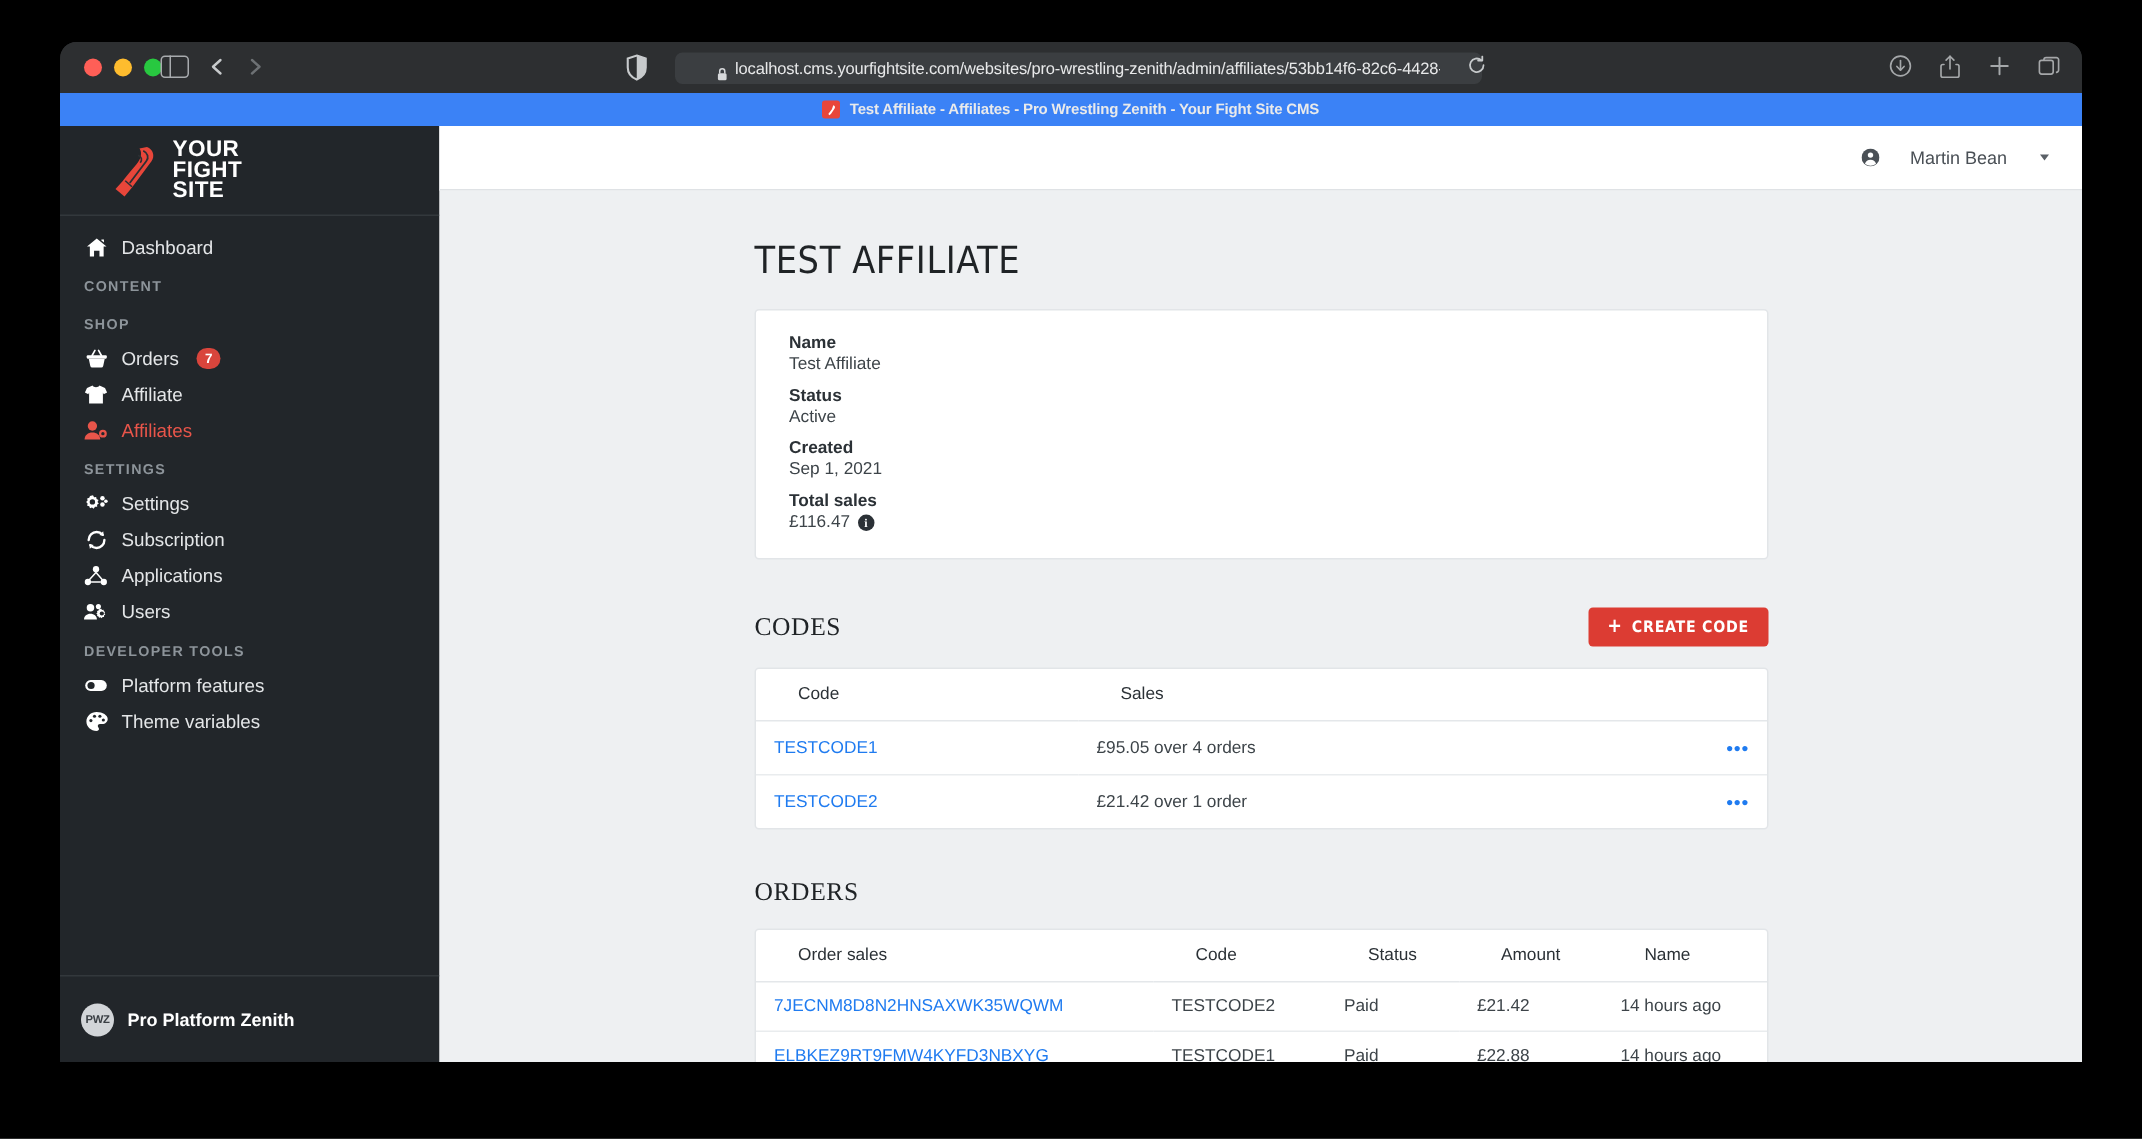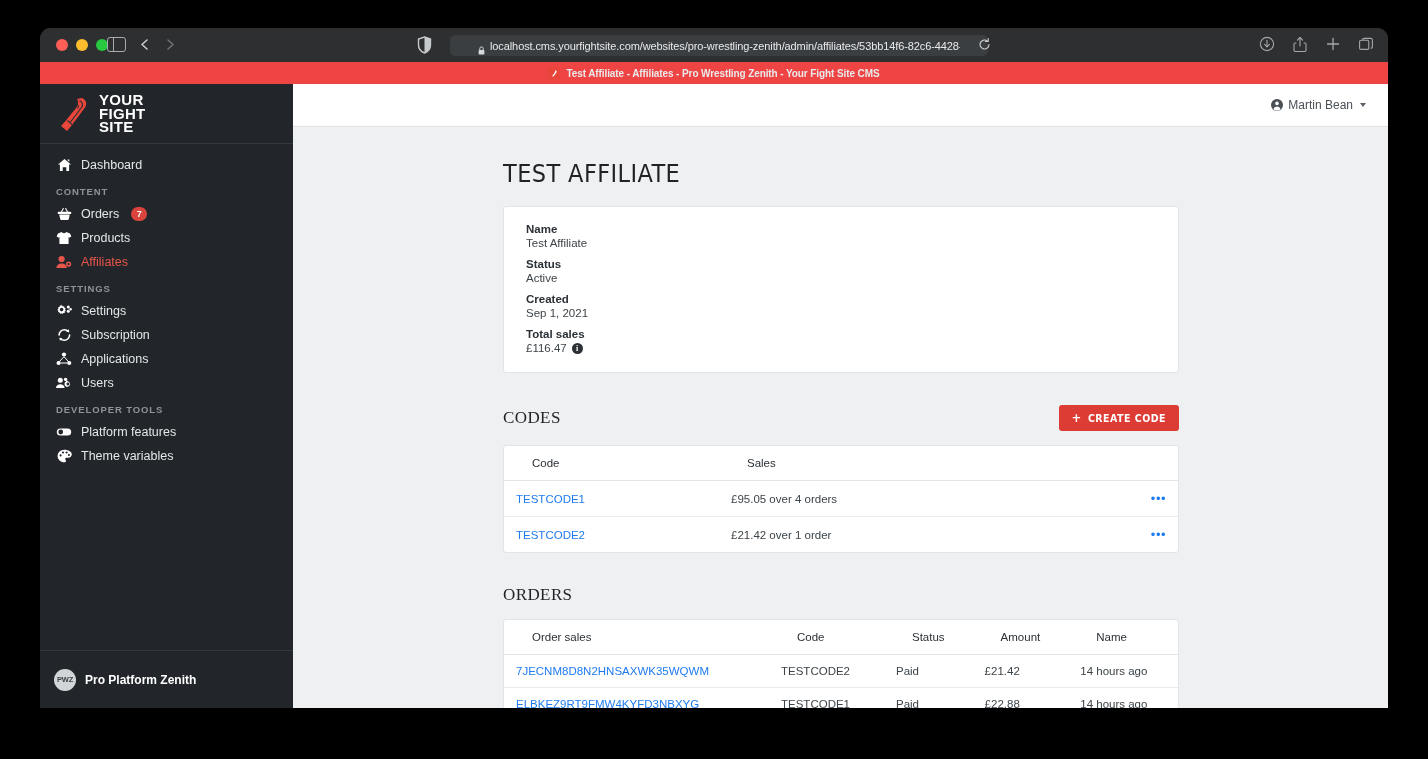--- a/index.html
+++ b/index.html
@@ -47,21 +47,21 @@
   }
   .urlbar .lock { width: 7px; height: 9px; margin-right: 5px; position: relative; flex: 0 0 auto;}
   .urlbar .url {
     color: #e8e9ea; font-size: 11px; white-space: nowrap; overflow: hidden;
     max-width: 470px; text-overflow: clip; letter-spacing: -0.1px;
   }
   .reload { position: absolute; left: 938px; top: 9px; width: 13px; height: 13px; }
   .chrome-right { position: absolute; right: 14px; top: 8px; display: flex; gap: 17px; align-items:center;}
   .chrome-right .ci { width: 16px; height: 17px; opacity: .78; }
 
-  .tabstrip { height: 22px; background: #ef4444; position: relative; padding-left: 32px; }
+  .tabstrip { height: 22px; background: #3b82f6; position: relative; padding-left: 32px; }
   .tab {
     position: absolute; left: 0; right: 0; top: 0; height: 22px;
     display: flex; align-items: center; justify-content: center; gap: 6px;
   }
   .tab .favicon {
     width: 12px; height: 12px; background: #e8463a; border-radius: 2px;
     display:flex; align-items:center; justify-content:center;
   }
   .tab .tabtitle { color: #e9eaeb; font-size: 10px; font-weight: bold; letter-spacing: -0.1px;}
 
@@ -69,21 +69,21 @@
     position: absolute; left: 0; top: 56px; right: 0; bottom: 0;
     background: #eef0f2; overflow: hidden;
   }
 
   
   .app-sidebar {
     position: absolute; left: 0; top: 0; width: 253px; bottom: 0;
     background: #22262a; display: flex; flex-direction: column;
   }
   .logo-area {
-    height: 60px; display: flex; align-items: center; padding-left: 18px;
+    height: 60px; display: flex; align-items: center; padding-left: 34px;
     border-bottom: 1px solid #33383c;
   }
   .logo-mark { width: 34px; height: 38px; margin-right: 7px; }
   .logo-text { color: #fff; font-size: 15px; font-weight: bold; line-height: 13.5px;
      letter-spacing: .3px; }
 
   .nav { flex: 1 1 auto; padding-top: 9px; overflow: hidden; }
   .nav-section {
     color: #8d949a; font-size: 9.5px; font-weight: bold; letter-spacing: .9px;
     padding: 9px 0 5px 16px; text-transform: uppercase;
@@ -108,21 +108,21 @@
     display: flex; align-items: center; justify-content: center; letter-spacing: -.2px;
   }
   .site-name { color: #fff; font-size: 12px; font-weight: bold; }
 
   
   .app-main { position: absolute; left: 253px; top: 0; right: 0; bottom: 0; background: #eef0f2; }
   .topbar {
     height: 43px; background: #fff; border-bottom: 1px solid #dfe2e5;
     display: flex; align-items: center; justify-content: flex-end; padding-right: 22px;
   }
-  .usermenu { display: flex; align-items: center; gap: 5px; color: #4a5056; font-size: 12px; }
+  .usermenu { display: flex; align-items: center; gap: 20px; color: #4a5056; font-size: 12px; }
   .usermenu .uicon { width: 12px; height: 12px; }
   .caret { width: 0; height: 0; border-left: 3.5px solid transparent;
      border-right: 3.5px solid transparent; border-top: 4.5px solid #5a6067; margin-left: 2px;}
 
   .content { padding: 32px 0 0 0; height: calc(100% - 43px); overflow: hidden; }
   .container { width: 676px; margin-left: 210px; }
 
   h1.page-title {
     font-size: 25px; color: #1f2326; letter-spacing: .4px;
     text-transform: uppercase; font-weight: normal; margin-bottom: 18px;
@@ -290,38 +290,39 @@
             <div class="nav-item">
               <span class="ni-icon">
                 <svg width="15" height="14" viewBox="0 0 15 14">
                   <path d="M7.5 1 L14 6.4 h-1.9 V13 H9.3 V9.2 H5.7 V13 H2.9 V6.4 H1 Z" fill="#fff"></path>
                   <path d="M10.6 1.6h1.7v2.1l-1.7-1.4z" fill="#fff"></path>
                 </svg>
               </span>
               <span>Dashboard</span>
             </div>
             <div class="nav-section">CONTENT</div>
+            <div class="nav-section">SHOP</div>
             <div class="nav-item">
               <span class="ni-icon">
                 <svg width="15" height="14" viewBox="0 0 15 14">
                   <path d="M4.4 5 L6.3 1.6 M10.6 5 L8.7 1.6" stroke="#fff" stroke-width="1.1" fill="none" stroke-linecap="round"></path>
                   <rect x="0.8" y="4.8" width="13.4" height="2.3" rx="0.7" fill="#fff"></rect>
                   <path d="M2.2 7.4 h10.6 l-1 4.6a1.3 1.3 0 0 1-1.3 1H4.5a1.3 1.3 0 0 1-1.3-1Z" fill="#fff"></path>
                 </svg>
               </span>
               <span>Orders</span>
               <span class="badge">7</span>
             </div>
             <div class="nav-item">
               <span class="ni-icon">
                 <svg width="16" height="14" viewBox="0 0 16 14">
                   <path d="M5.7 1 L2 2.6 L0.6 5.6 L2.9 6.8 L3.4 5.6 V13 h9.2 V5.6 l0.5 1.2 L15.4 5.6 L14 2.6 L10.3 1 C9.6 2.5 6.4 2.5 5.7 1Z" fill="#fff"></path>
                 </svg>
               </span>
-              <span>Products</span>
+              <span>Affiliate</span>
             </div>
             <div class="nav-item active">
               <span class="ni-icon">
                 <svg width="16" height="14" viewBox="0 0 16 14">
                   <circle cx="5.6" cy="4" r="3.1" fill="currentColor"></circle>
                   <path d="M0.4 13 c0-2.8 2.3-4.6 5.2-4.6 S10.8 10.2 10.8 13Z" fill="currentColor"></path>
                   <circle cx="12.6" cy="9.1" r="2.6" fill="currentColor"></circle>
                   <circle cx="12.6" cy="9.1" r="1.1" fill="#22262a"></circle>
                 </svg>
               </span>

